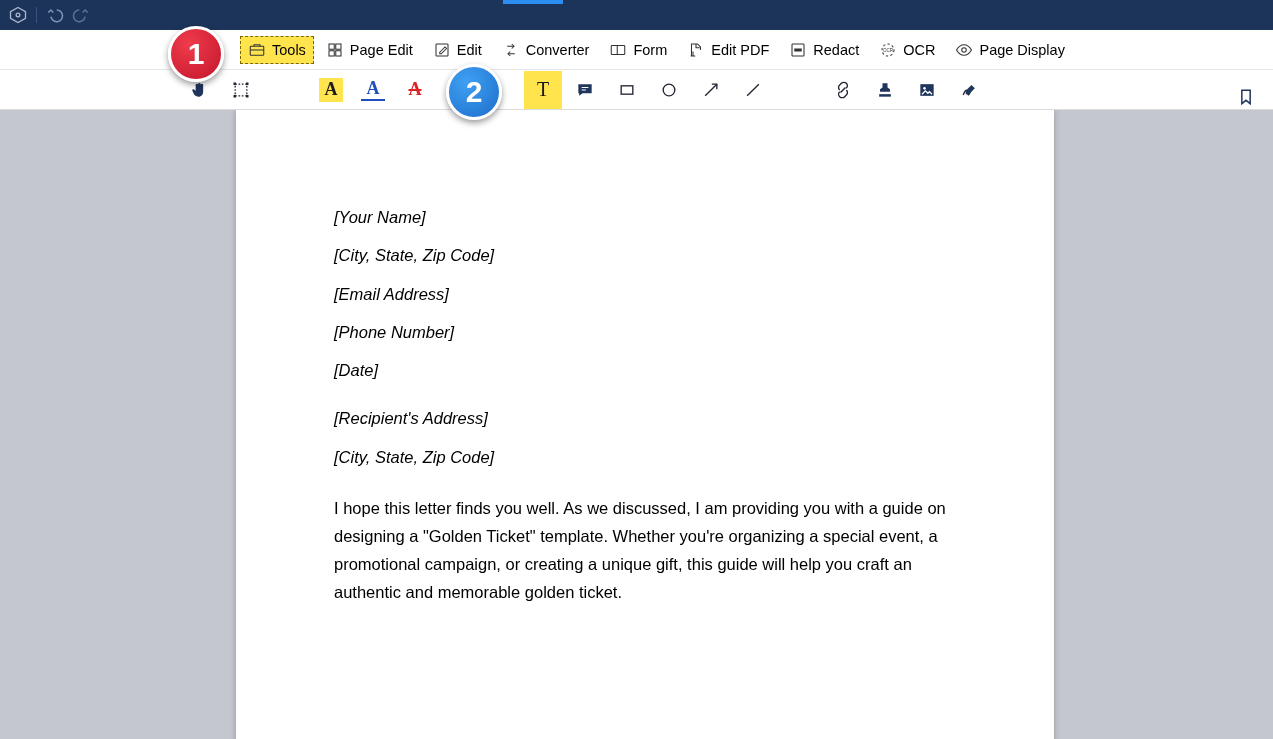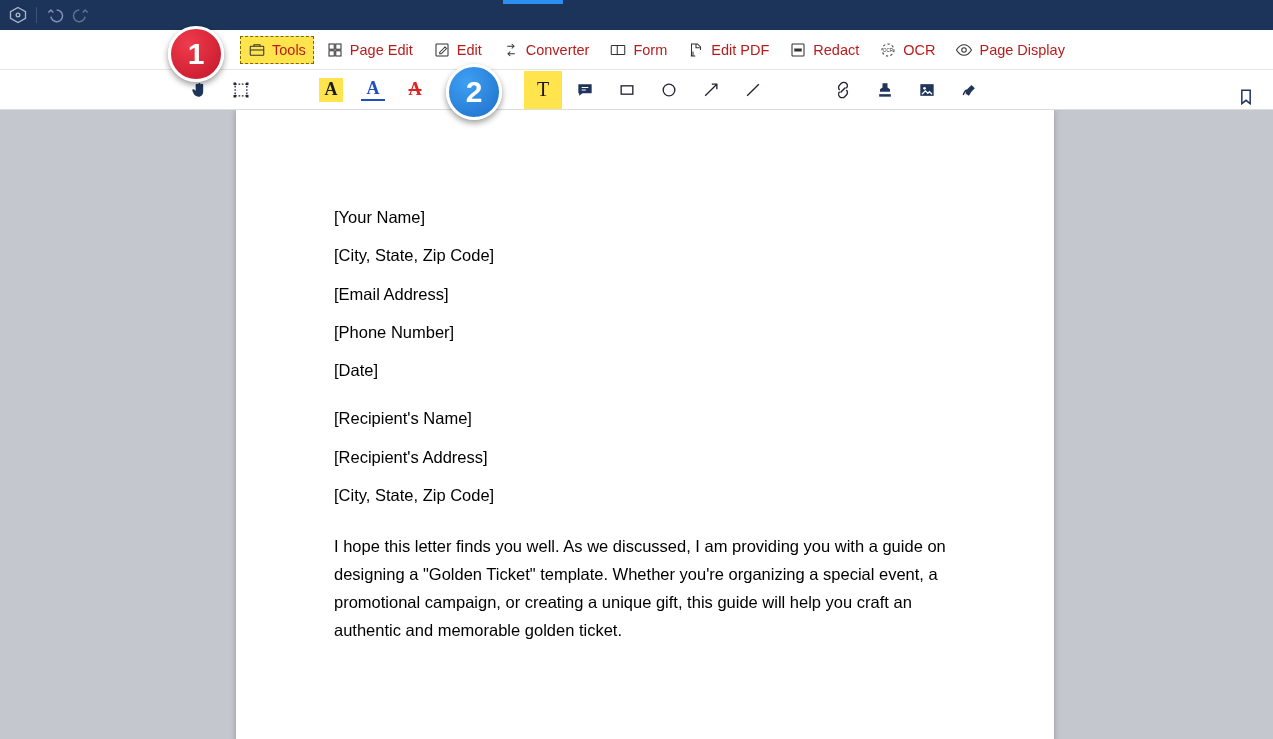--- a/index.html
+++ b/index.html
@@ -27,21 +27,21 @@
     background: #ffffff;
     border-bottom: 1px solid #e6e6e6;
     display: flex;
     align-items: center;
     padding-left: 240px;
     gap: 4px;
   }
   .ribbon-item {
     display: inline-flex; align-items: center; gap: 6px;
     height: 28px; padding: 5px 8px;
-    color: #b91c1c; font-size: 14.5px;
+    color: #000000; font-size: 14.5px;
     cursor: pointer;
   }
   .ribbon-item.selected {
     background: #ffe44d;
     outline: 1px dashed #7a6900;
     outline-offset: -1px;
   }
   .ribbon-item svg { width:18px; height:18px; stroke:#333; fill:none; stroke-width:1.4; }
 
   
@@ -84,21 +84,21 @@
     min-height: 1000px;
     background: #fff;
     box-shadow: 0 0 6px rgba(0,0,0,.25);
     padding: 96px 98px 40px 98px;
     font-family: Arial, sans-serif;
     color:#000;
     font-size:16.5px;
     line-height: 1.35;
   }
   .page p { margin-bottom: 18px; }
-  .page .block1 p, .page .block2 p { margin-bottom: 16px; }
+  .page .block1 p, .page .block2 p { margin-bottom: 16px; font-style: italic; }
   .page .block-gap { height: 10px; }
 
   
   .badge {
     position:absolute;
     width:56px; height:56px; border-radius:50%;
     display:flex; align-items:center; justify-content:center;
     color:#fff; font-size:30px; font-weight:700;
     box-shadow: 0 3px 6px rgba(0,0,0,.4);
     z-index: 50;
@@ -325,21 +325,20 @@
     <div class="page">
       <div class="block1">
         <p>[Your Name]</p>
         <p>[City, State, Zip Code]</p>
         <p>[Email Address]</p>
         <p>[Phone Number]</p>
         <p>[Date]</p>
       </div>
       <div class="block-gap"></div>
       <div class="block2">
-        <p>[Recipient's Name]</p>
         <p>[Recipient's Address]</p>
         <p>[City, State, Zip Code]</p>
       </div>
       <div class="block-gap"></div>
       <p style="line-height:1.7">I hope this letter finds you well. As we discussed, I am providing you with a guide on designing a "Golden Ticket" template. Whether you're organizing a special event, a promotional campaign, or creating a unique gift, this guide will help you craft an authentic and memorable golden ticket.</p>
 
     </div>
   </div>
 
   <div class="badge red" style="left:168px; top:26px;">

